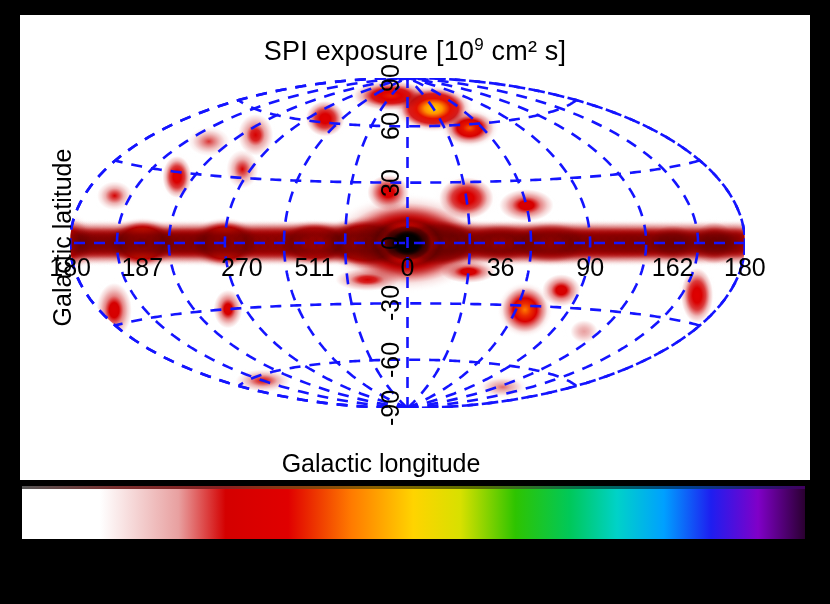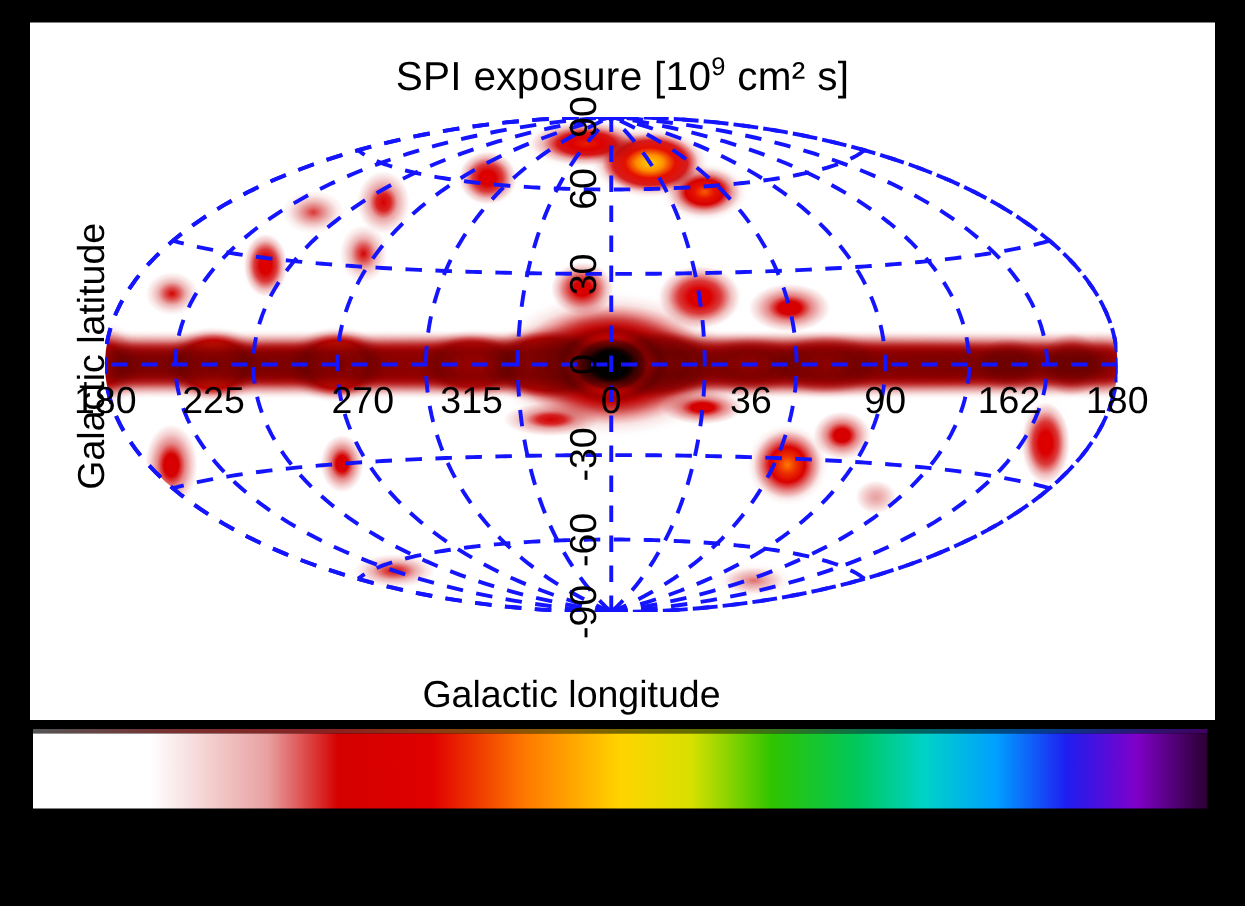--- a/index.html
+++ b/index.html
@@ -1044,23 +1044,23 @@
         </svg>
       </div>
 
     <div id="ylabel">Galactic latitude</div>
     <div id="xlabel">Galactic longitude</div>
   <div class="lonlab" style="left: 724.853px; top: 238px;">180</div>
       <div class="lonlab" style="left: 652.672px; top: 238px;">162</div>
       <div class="lonlab" style="left: 570.154px; top: 238px;">90</div>
       <div class="lonlab" style="left: 480.616px; top: 238px;">36</div>
       <div class="lonlab" style="left: 387.5px; top: 238px;">0</div>
-      <div class="lonlab" style="left: 294.384px; top: 238px;">315</div>
+      <div class="lonlab" style="left: 294.384px; top: 238px;">511</div>
       <div class="lonlab" style="left: 204.846px; top: 238px; margin-left: 17px;">270</div>
-      <div class="lonlab" style="left: 122.328px; top: 238px;">225</div>
+      <div class="lonlab" style="left: 122.328px; top: 238px;">187</div>
       <div class="lonlab" style="left: 50.1473px; top: 238px;">180</div>
       <div class="latlab" style="left: 369.5px; top: 63px;">90</div>
       <div class="latlab" style="left: 369.5px; top: 111.327px;">60</div>
       <div class="latlab" style="left: 369.5px; top: 167.606px;">30</div>
       <div class="latlab" style="left: 369.5px; top: 228px;">0</div>
       <div class="latlab" style="left: 369.5px; top: 288.394px;">-30</div>
       <div class="latlab" style="left: 369.5px; top: 344.673px;">-60</div>
       <div class="latlab" style="left: 369.5px; top: 393px;">-90</div>
     </div>
 

